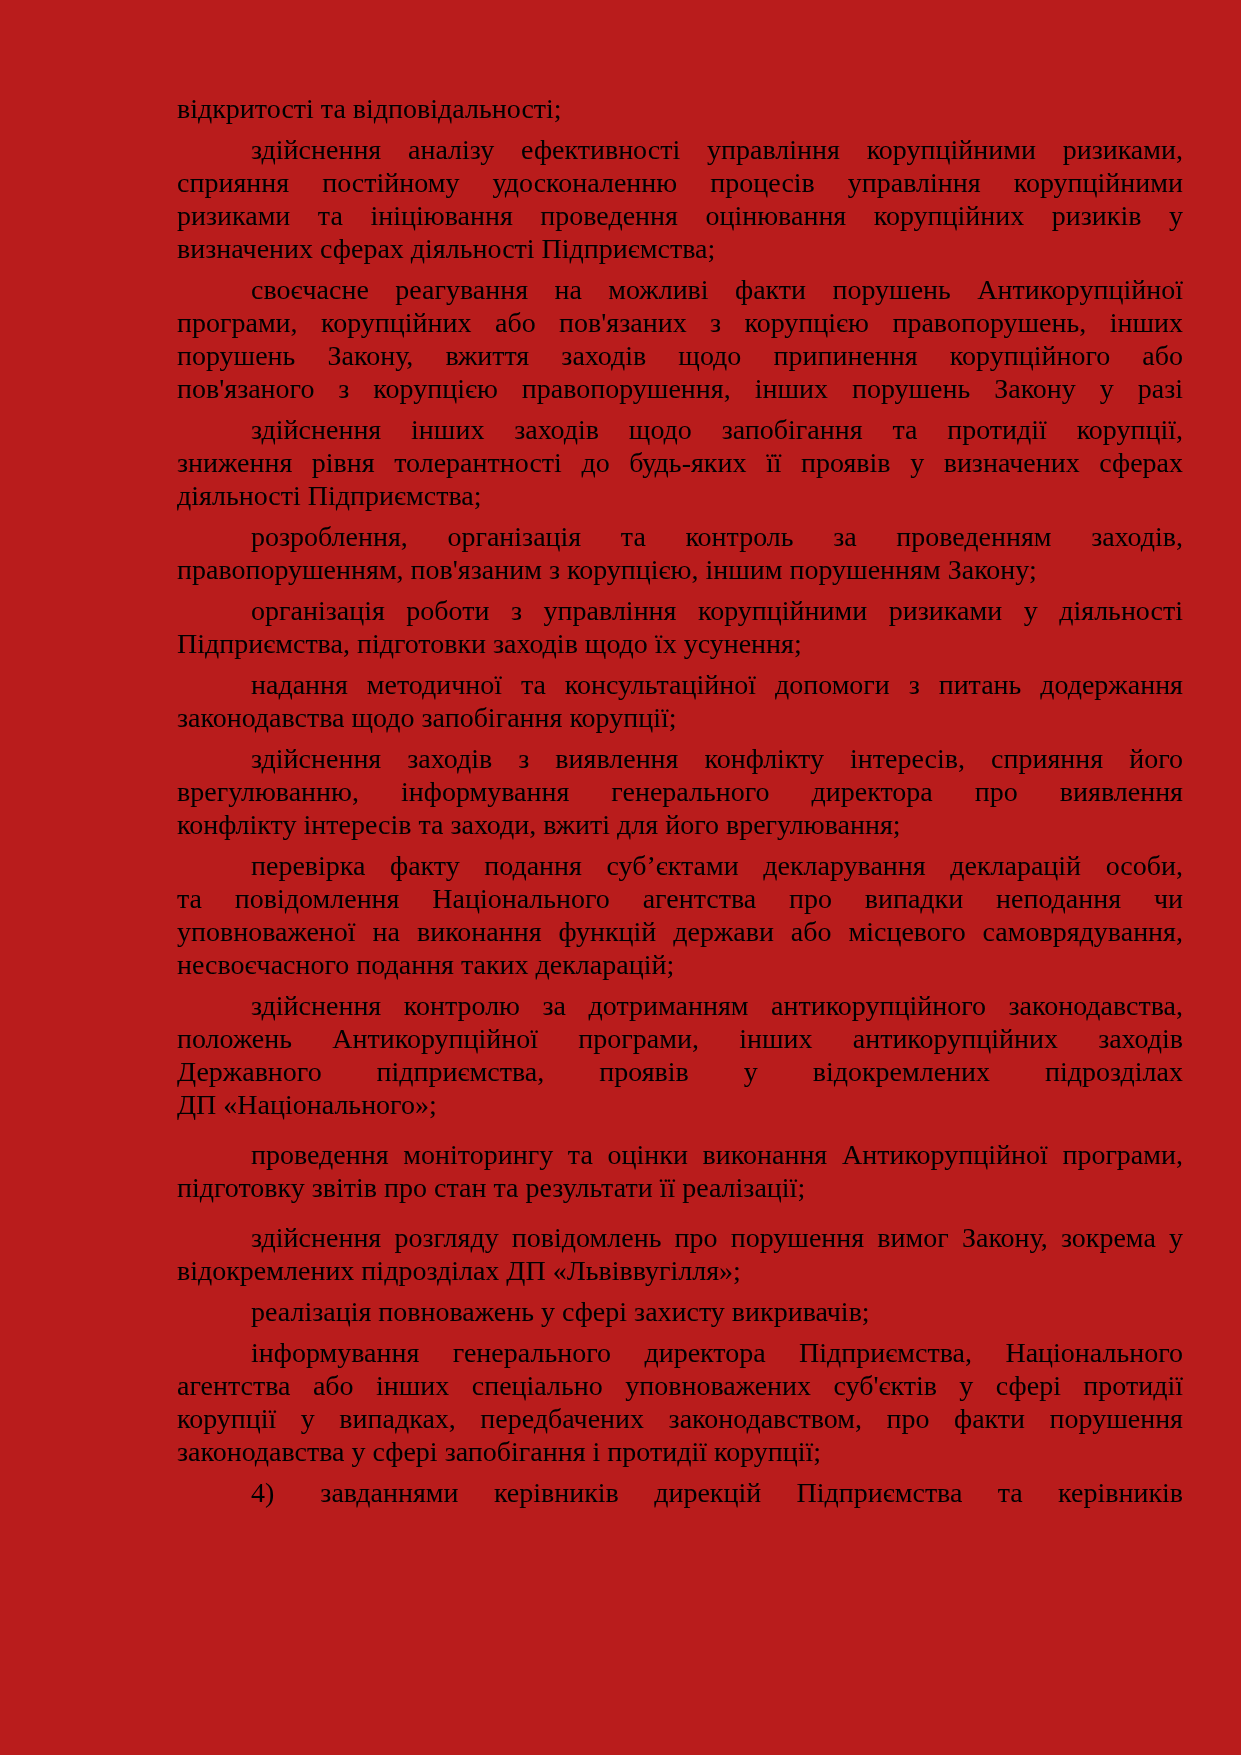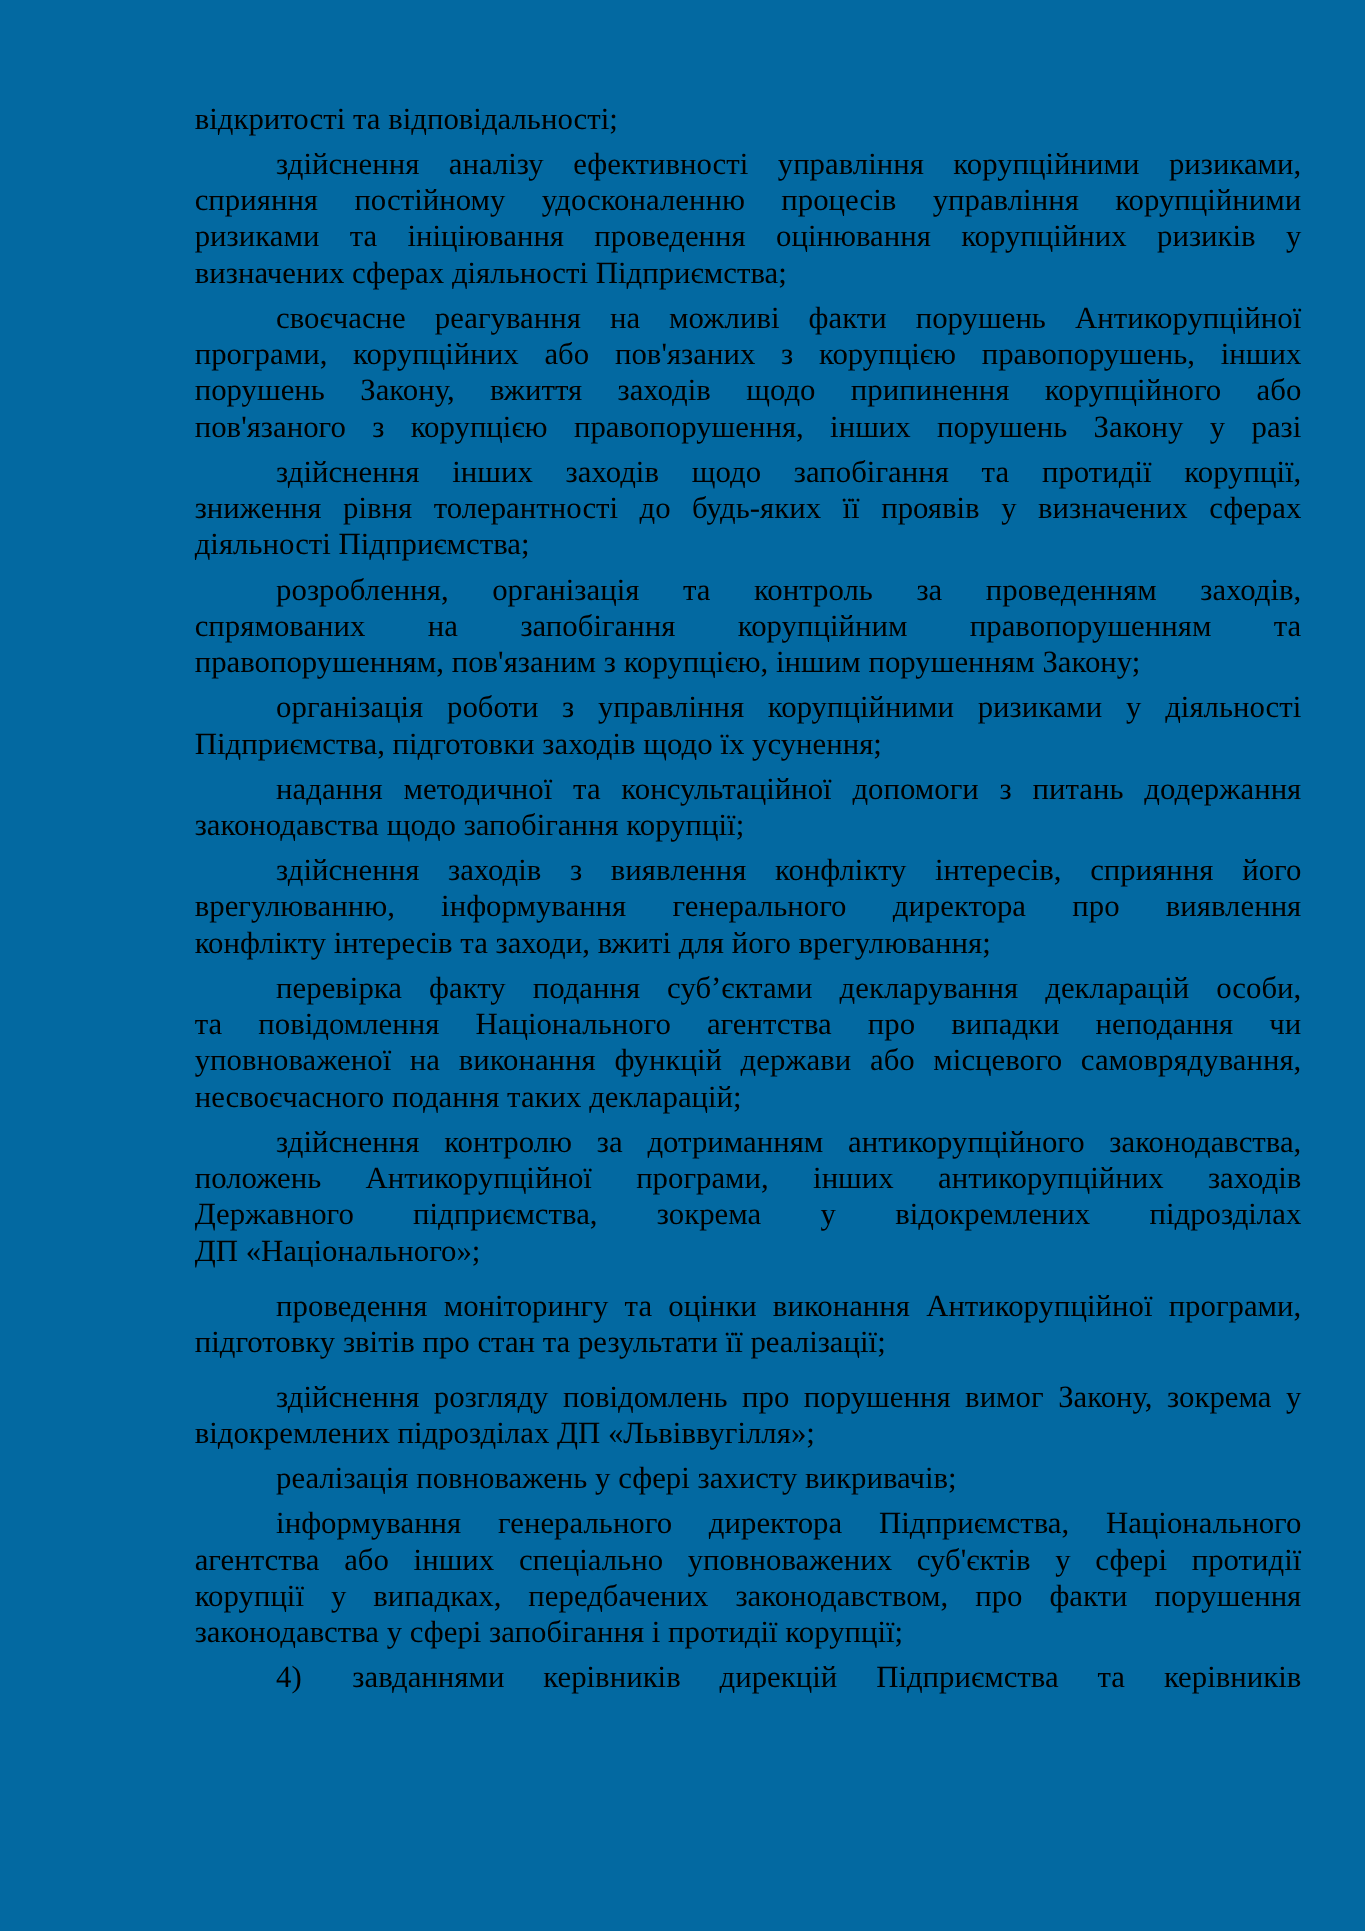--- a/index.html
+++ b/index.html
@@ -5,21 +5,21 @@
   html, body {
     margin: 0;
     padding: 0;
     background: #ffffff;
   }
   .page {
     position: relative;
     box-sizing: border-box;
     width: 1241px;
     height: 1755px;
-    background: #0369a1;
+    background: #b91c1c;
     padding: 92px 58px 0 177px;
     font-family: "Liberation Serif", "DejaVu Serif", serif;
     font-size: 28px;
     line-height: 33px;
     color: #000000;
     overflow: hidden;
   }
   .para { margin: 8px 0 0 0; }
   .para.first { margin-top: 0; }
   .para.gap-lg { margin-top: 17px; }
@@ -52,21 +52,20 @@
         <div class="ln">порушень Закону, вжиття заходів щодо припинення корупційного або</div>
         <div class="ln">пов'язаного з корупцією правопорушення, інших порушень Закону у разі</div>
       </div>
       <div class="para">
         <div class="ln ind">здійснення інших заходів щодо запобігання та протидії корупції,</div>
         <div class="ln">зниження рівня толерантності до будь-яких її проявів у визначених сферах</div>
         <div class="ln last">діяльності Підприємства;</div>
       </div>
       <div class="para">
         <div class="ln ind">розроблення, організація та контроль за проведенням заходів,</div>
-        <div class="ln">спрямованих на запобігання корупційним правопорушенням та</div>
         <div class="ln last">правопорушенням, пов'язаним з корупцією, іншим порушенням Закону;</div>
       </div>
       <div class="para">
         <div class="ln ind">організація роботи з управління корупційними ризиками у діяльності</div>
         <div class="ln last">Підприємства, підготовки заходів щодо їх усунення;</div>
       </div>
       <div class="para">
         <div class="ln ind">надання методичної та консультаційної допомоги з питань додержання</div>
         <div class="ln last">законодавства щодо запобігання корупції;</div>
       </div>
@@ -77,21 +76,21 @@
       </div>
       <div class="para">
         <div class="ln ind">перевірка факту подання суб’єктами декларування декларацій особи,</div>
         <div class="ln">та повідомлення Національного агентства про випадки неподання чи</div>
         <div class="ln">уповноваженої на виконання функцій держави або місцевого самоврядування,</div>
         <div class="ln last">несвоєчасного подання таких декларацій;</div>
       </div>
       <div class="para">
         <div class="ln ind">здійснення контролю за дотриманням антикорупційного законодавства,</div>
         <div class="ln">положень Антикорупційної програми, інших антикорупційних заходів</div>
-        <div class="ln">Державного підприємства, зокрема у відокремлених підрозділах</div>
+        <div class="ln">Державного підприємства, проявів у відокремлених підрозділах</div>
         <div class="ln last">ДП «Національного»;</div>
       </div>
       <div class="para gap-lg">
         <div class="ln ind">проведення моніторингу та оцінки виконання Антикорупційної програми,</div>
         <div class="ln last">підготовку звітів про стан та результати її реалізації;</div>
       </div>
       <div class="para gap-lg">
         <div class="ln ind">здійснення розгляду повідомлень про порушення вимог Закону, зокрема у</div>
         <div class="ln last">відокремлених підрозділах ДП «Львіввугілля»;</div>
       </div>

